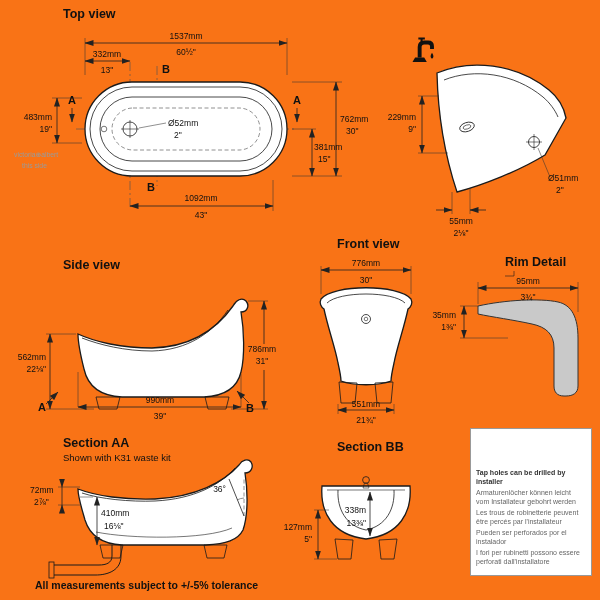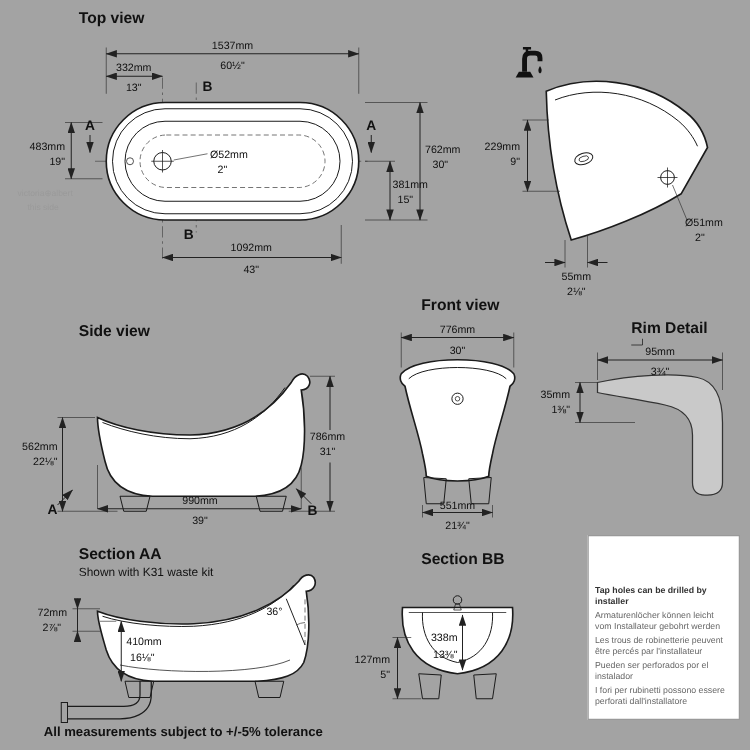--- a/index.html
+++ b/index.html
@@ -1,16 +1,16 @@
 <!DOCTYPE html>
 <html><head>
 <meta charset="utf-8">
 <style>
   html,body{margin:0;padding:0;background:#fff;}
-  #canvas{position:relative;width:600px;height:600px;background:#a3a3a3;overflow:hidden;
+  #canvas{position:relative;width:600px;height:600px;background:#f97316;overflow:hidden;
           font-family:"Liberation Sans", sans-serif;}
   svg text{font-family:"Liberation Sans", sans-serif;fill:#111;}
   .ttl{font-size:12.5px;font-weight:bold;}
   .sub{font-size:9.5px;}
   .d{font-size:8.5px;}
   .ab{font-size:11px;font-weight:bold;}
   .bg{font-size:6.8px;fill:#9a9a9a;}
   .tol{font-size:10.5px;font-weight:bold;}
   .mid{text-anchor:middle;}
   .end{text-anchor:end;}

